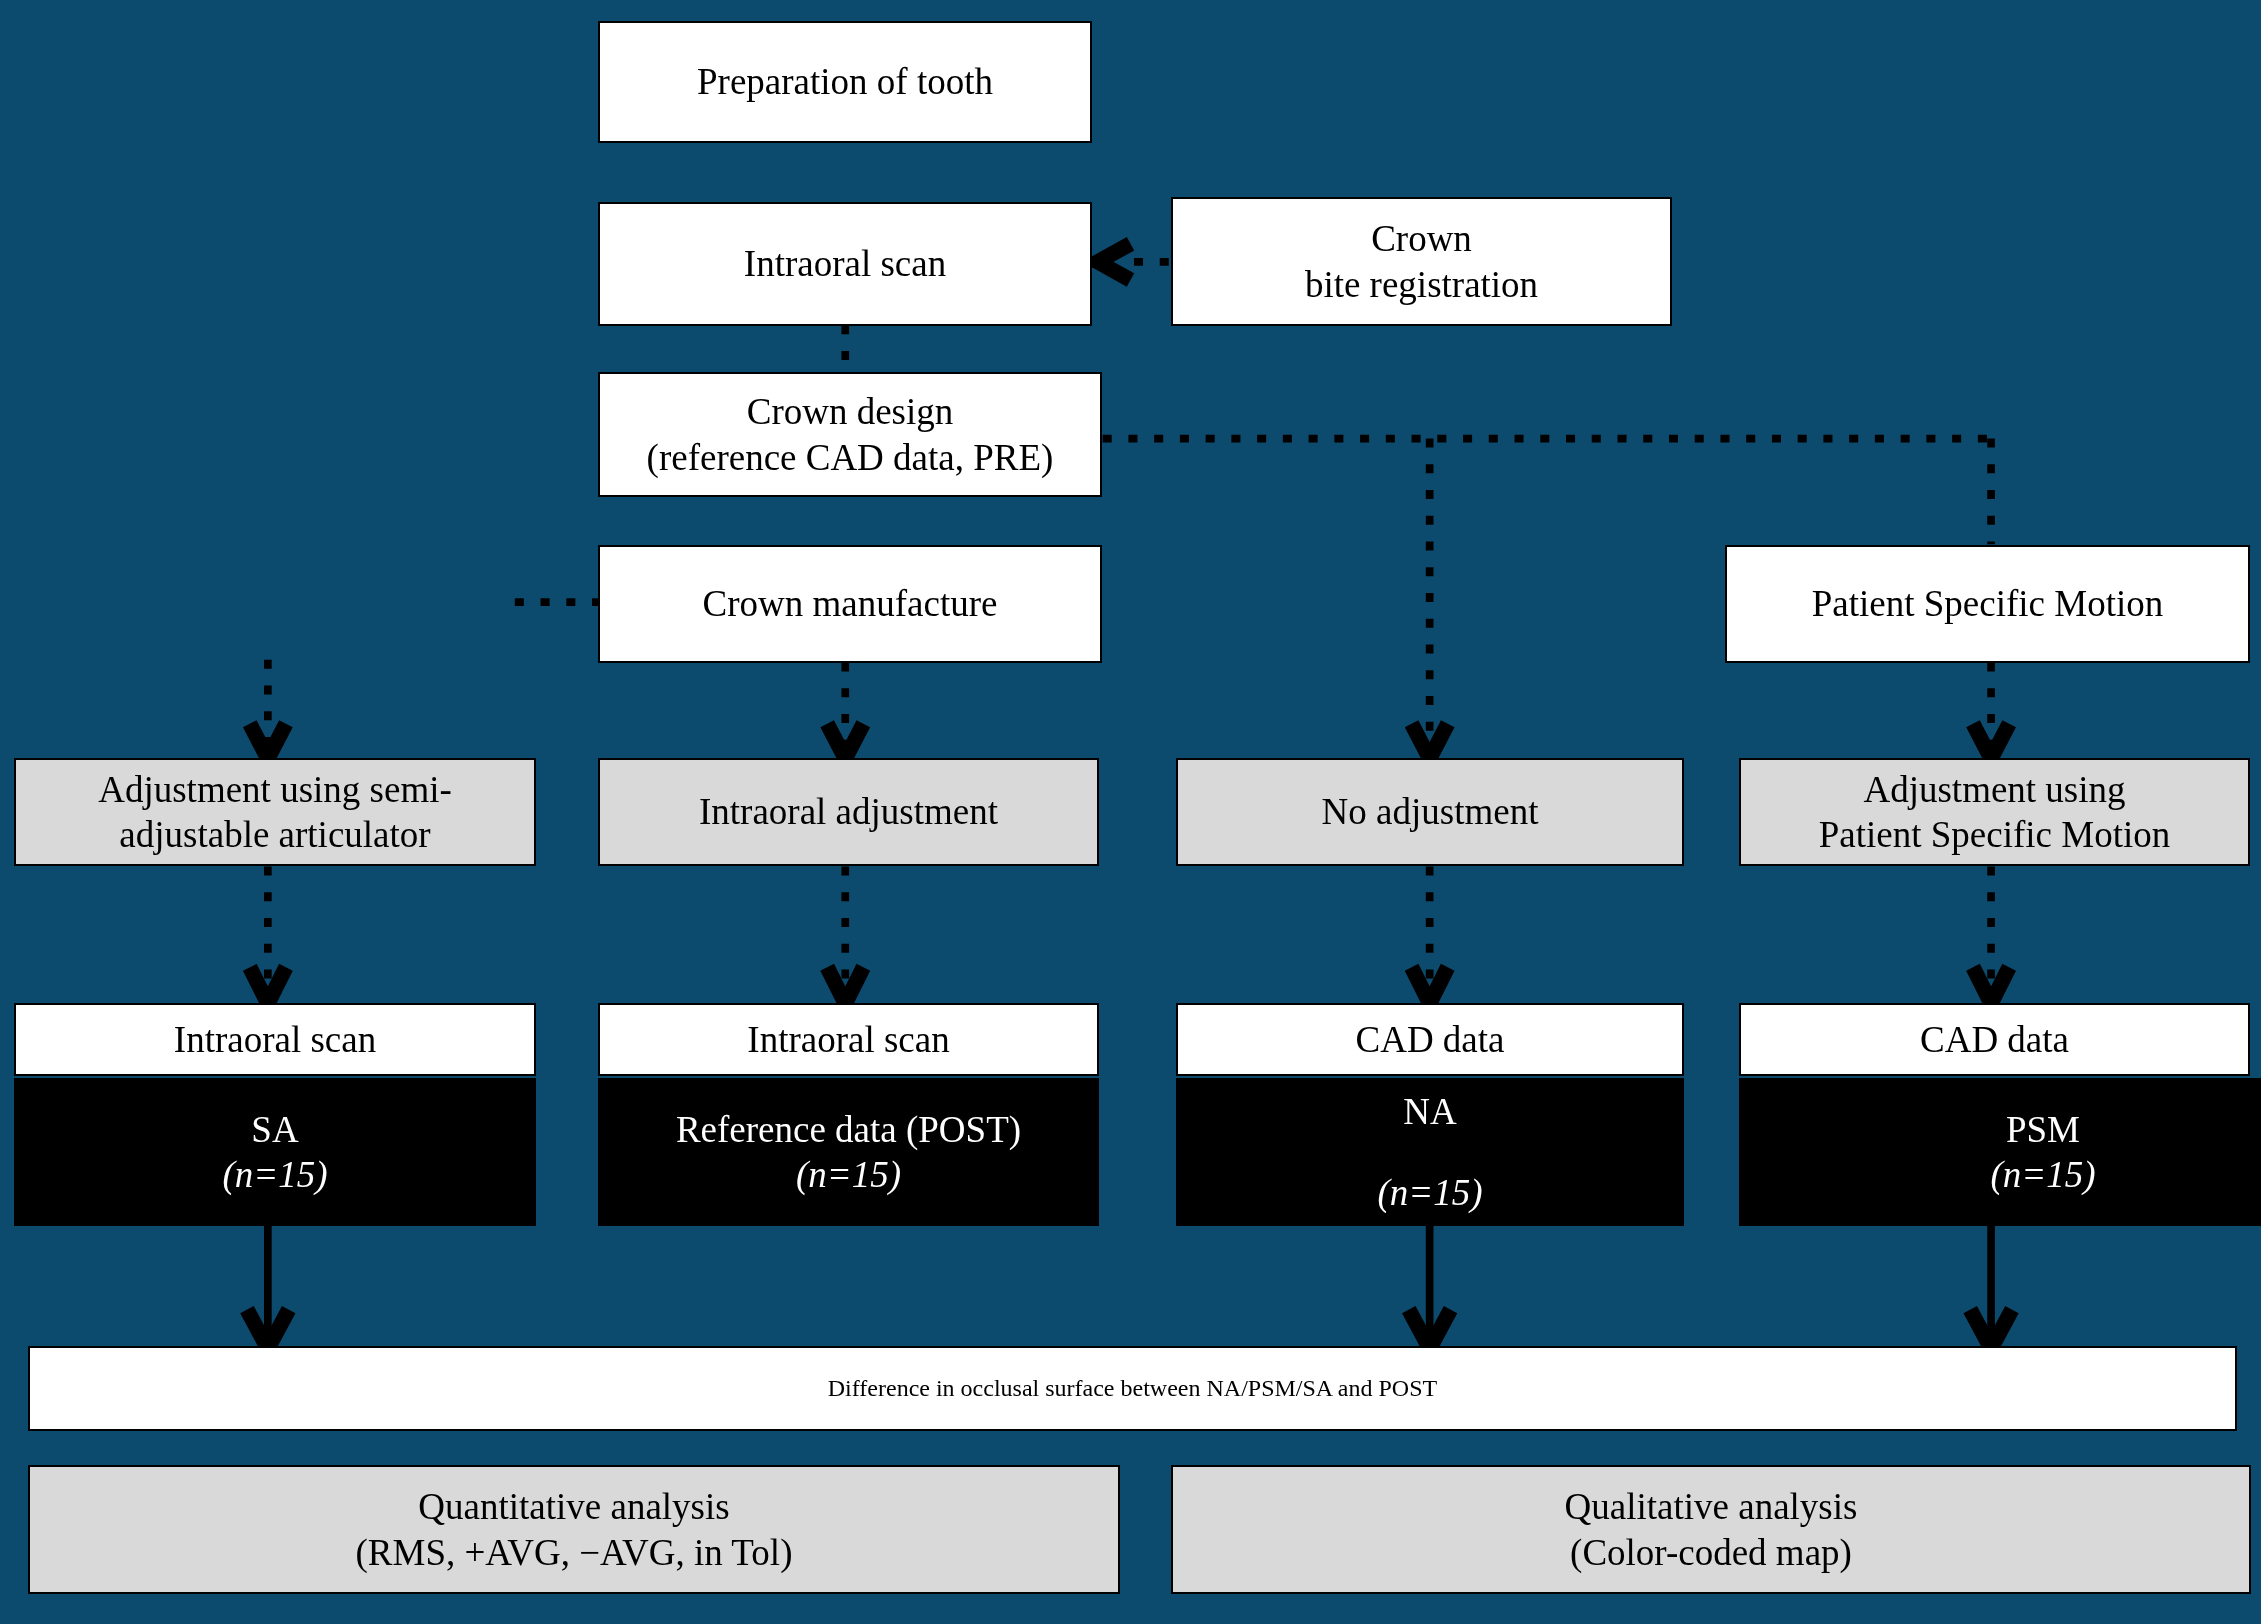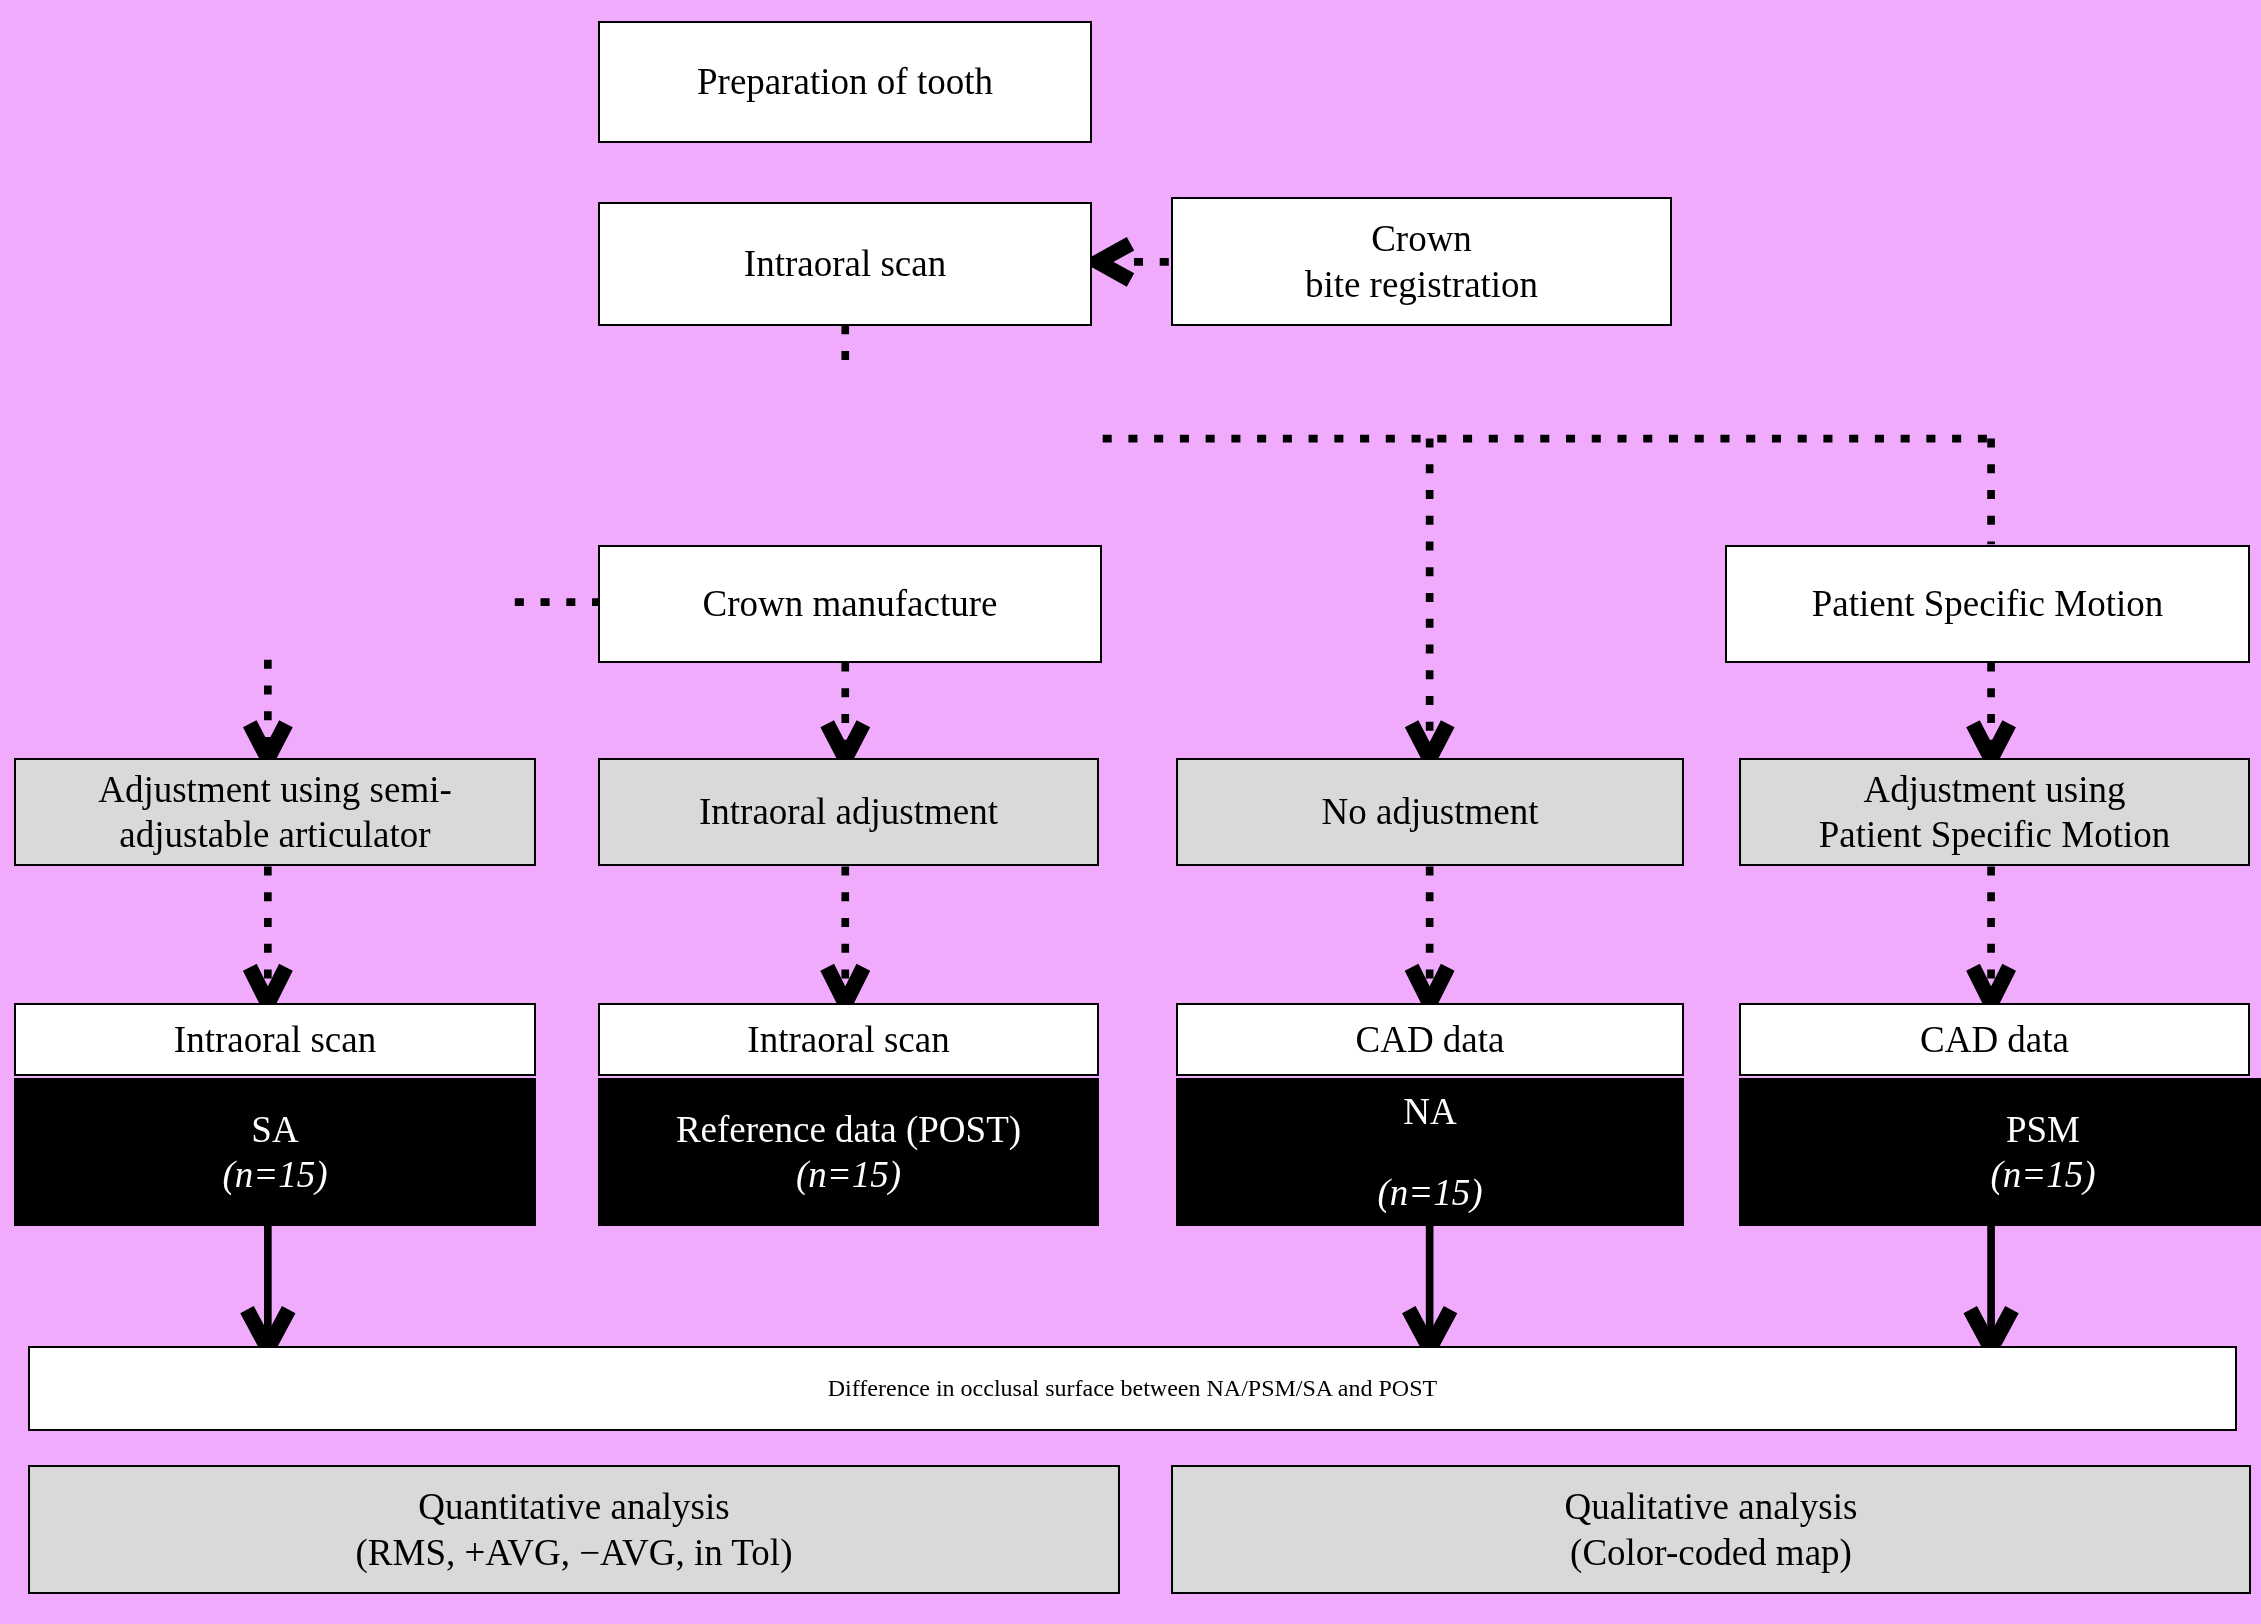--- a/index.html
+++ b/index.html
@@ -4,21 +4,21 @@
 <style>
   html, body {
     margin: 0;
     padding: 0;
     background: #ffffff;
   }
   #stage {
     position: relative;
     width: 2261px;
     height: 1625px;
-    background: #f0abfc;
+    background: #0c4a6e;
     font-family: "Liberation Serif", "DejaVu Serif", serif;
     overflow: hidden;
   }
   #connectors {
     position: absolute;
     left: 0;
     top: 0;
     width: 2261px;
     height: 1625px;
     pointer-events: none;
@@ -121,20 +121,24 @@
 
   <div class="box" style="left:598px; top:202px; width:494px; height:124px;">
     <span>Intraoral scan</span>
   </div>
 
   <div class="box" style="left:1171px; top:197px; width:501px; height:129px;">
     <span>Crown</span>
     <span class="l2">bite registration</span>
   </div>
 
+  <div class="box" style="left:598px; top:372px; width:504px; height:125px;">
+    <span>Crown design</span>
+    <span class="l2">(reference CAD data, PRE)</span>
+  </div>
 
 
   <div class="box" style="left:598px; top:545px; width:504px; height:118px;">
     <span>Crown manufacture</span>
   </div>
 
   <div class="box" style="left:1725px; top:545px; width:525px; height:118px;">
     <span>Patient Specific Motion</span>
   </div>
 

